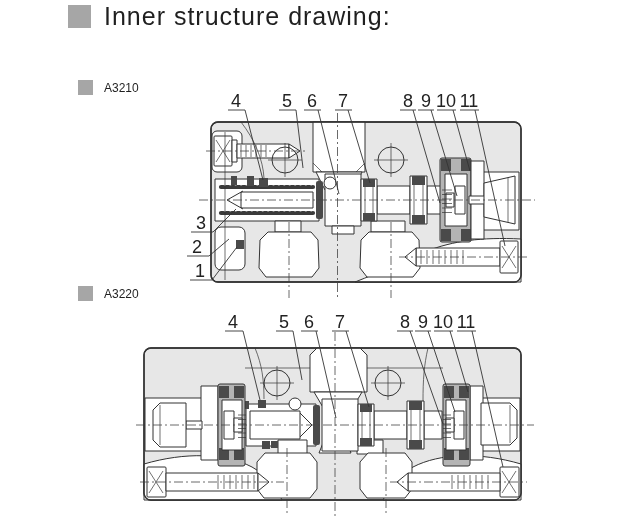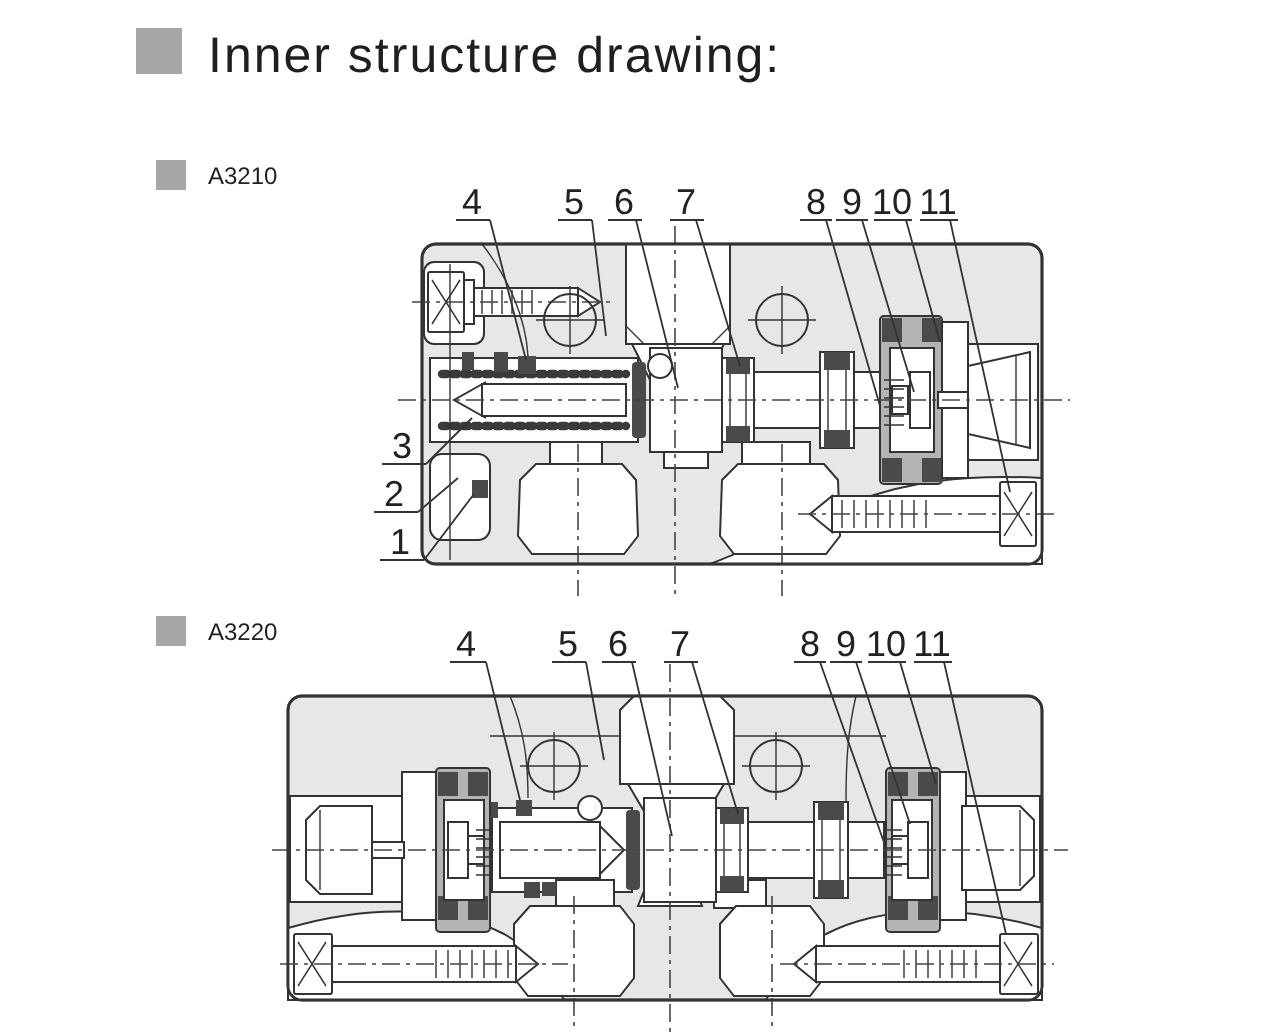--- a/index.html
+++ b/index.html
@@ -2,28 +2,28 @@
 <html style="--body-fill: #e7e7e7; --actuator-fill: #b4b4b4; --seal-fill: #4a4a4a; --line: #333333; --bullet: #a6a6a6; --text: #222222;"><head>
 <meta charset="utf-8">
 <style>
   :root{
     --body-fill:#e7e7e7; --actuator-fill:#b4b4b4; --seal-fill:#4a4a4a;
     --line:#333333; --white:#ffffff; --text:#222222; --bullet:#a6a6a6;
   }
   html,body{margin:0;padding:0;}
   .page{position:relative;width:635px;height:518px;background:#ffffff;overflow:hidden;
         font-family:"Liberation Sans", sans-serif;color:var(--text);}
-  .header{position:absolute;left:46px;top:14px;display:flex;gap:13px;padding-left:22px;}
+  .header{position:absolute;left:46px;top:2px;display:flex;align-items:center;gap:13px;padding-left:22px;}
   .bullet{display:inline-block;background:var(--bullet);}
   .bullet.lg{width:23px;height:23px;}
   .bullet.sm{width:15px;height:15px;}
   .title{font-size:25px;font-weight:400;letter-spacing:1px;margin:0;color:#1f1f1f;}
   .model-label{position:absolute;display:flex;align-items:center;gap:11px;font-size:12px;color:#1f1f1f;}
   .model-a3210{left:78px;top:80px;}
-  .model-a3220{left:78px;top:308px;}
+  .model-a3220{left:78px;top:286px;}
   svg{position:absolute;}
   .svg1{left:180px;top:85px;}
   .svg2{left:128px;top:300px;}
   svg *{vector-effect:non-scaling-stroke;}
   .gfill{fill:var(--body-fill);stroke:var(--line);stroke-width:1.3;}
   .wfill{fill:var(--white);stroke:var(--line);stroke-width:1;}
   .dfill{fill:var(--seal-fill);stroke:none;}
   .afill{fill:var(--actuator-fill);stroke:var(--line);stroke-width:1;}
   .ln{fill:none;stroke:var(--line);stroke-width:1;}
   .thin{fill:none;stroke:var(--line);stroke-width:0.7;}

